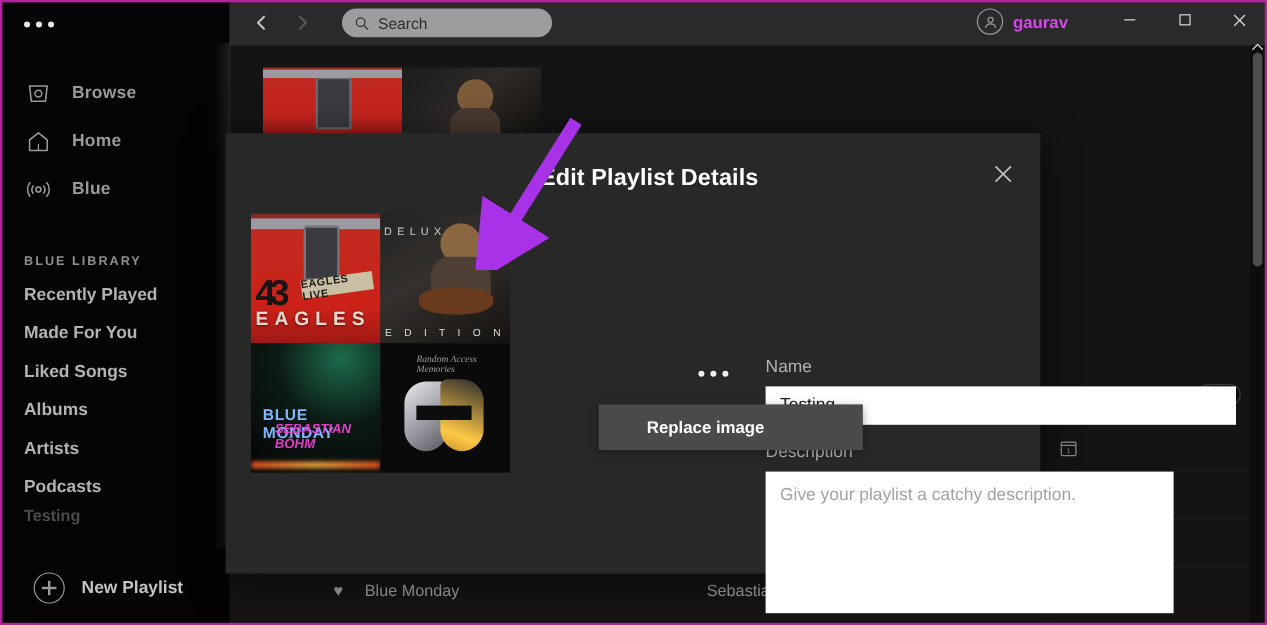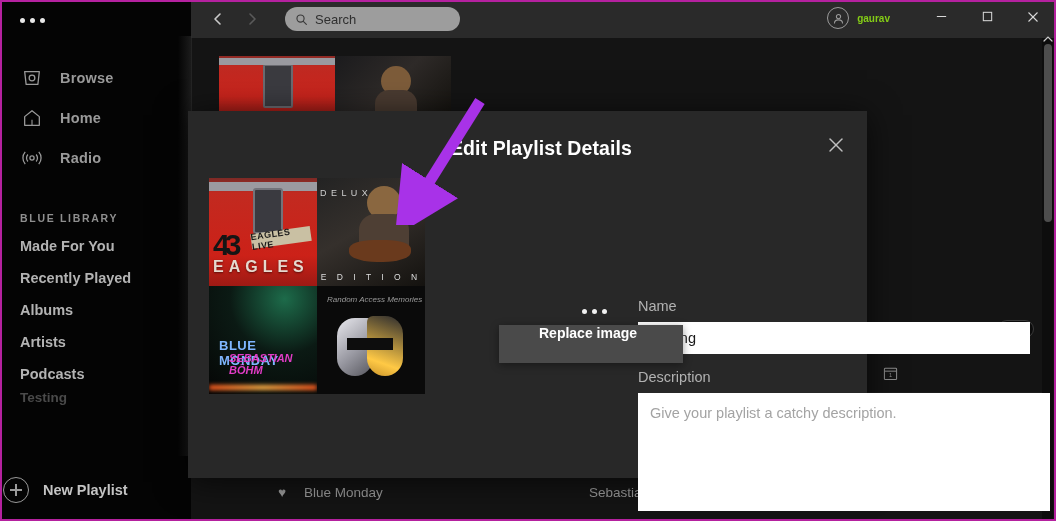--- a/index.html
+++ b/index.html
@@ -66,21 +66,21 @@
   .playlists-head { margin-top: 20px; }
   .playlist-item {
     height: 18px; display: flex; align-items: flex-start;
     padding-left: 20px; color: #4a4a4a;
     font-size: 13.5px; font-weight: 700; overflow: hidden;
     cursor: pointer;
   }
   .new-playlist {
     position: absolute; left: 0; bottom: 0;
     width: 191px; height: 62px;
-    display: flex; align-items: center; padding-left: 3px;
+    display: flex; align-items: center; padding-left: 28px;
     background: #040404; cursor: pointer;
   }
   .plus-circle {
     width: 26px; height: 26px; border-radius: 50%;
     border: 1.4px solid #9a9a9a;
     position: relative; margin-right: 14px; flex: 0 0 26px;
   }
   .plus-circle::before, .plus-circle::after {
     content: ""; position: absolute; background: #9a9a9a;
   }
@@ -127,21 +127,21 @@
 
   .user-area {
     position: absolute; right: 190px; top: 7px;
     display: flex; align-items: center; cursor: pointer;
   }
   .avatar-ico {
     width: 22px; height: 22px; border-radius: 50%;
     border: 1.3px solid #9a9a9a; margin-right: 8px;
     display: flex; align-items: center; justify-content: center;
   }
-  .user-name { color: #84cc16; font-size: 10px; font-weight: 700; }
+  .user-name { color: #d946ef; font-size: 14px; font-weight: 700; }
   .caret {
     margin-left: 28px; color: #9a9a9a; cursor: pointer;
   }
 
   
   .wincontrols {
     position: absolute; right: 0; top: 0;
     width: 138px; height: 33px;
     display: flex; align-items: center; justify-content: space-around;
     background: #2a2a2a; z-index: 60;
@@ -353,37 +353,37 @@
   .cm-daft .helmet-r {
     position: absolute; left: 50px; top: 30px; width: 36px; height: 60px;
     border-radius: 6px 18px 18px 18px;
     background: linear-gradient(200deg,#2a2a2e 0%, #ffc945 75%, #c8922a 100%);
   }
   .cm-daft .visor {
     position: absolute; left: 30px; top: 52px; width: 46px; height: 12px;
     background: #0d0d0d;
   }
   .cm-daft .sig {
-    position: absolute; left: 10px; top: 10px;
-    color: #9a9a9a; font-size: 8px; font-style: italic; line-height: 8px;
+    position: absolute; left: 30px; top: 10px;
+    color: #9a9a9a; font-size: 8px; font-style: italic; line-height: 8px; font-family: Liberation Serif, serif;
   }
 
   .cover-dots {
     position: absolute; left: 394px; top: 198px;
     display: flex; gap: 5px; z-index: 120; cursor: pointer;
   }
   .cover-dots i {
     width: 5px; height: 5px; border-radius: 50%; background: #f0f0f0;
   }
 
   .ctx-menu {
-    position: absolute; left: 311px; top: 214px;
-    width: 184px; height: 38px;
+    position: absolute; left: 311px; top: 226px;
+    width: 220px; height: 38px;
     background: #4a4a4a;
-    display: flex; 
+    display: flex; align-items: center;
     z-index: 140; cursor: pointer;
     box-shadow: 0 2px 8px rgba(0,0,0,.4);
   }
   .ctx-menu span {
     color: #ffffff; font-size: 14px; font-weight: 700;
     margin-left: 40px;
   }
 
   .field-label {
     position: absolute; color: #b2b2b2;
@@ -395,21 +395,21 @@
   .name-input {
     position: absolute; left: 450px; top: 211px;
     width: 392px; height: 32px;
     background: #ffffff; border: none; outline: none;
     font-family: "Liberation Sans", sans-serif;
     font-size: 14.5px; color: #1a1a1a;
     padding: 0 12px;
   }
   .desc-input {
     position: absolute; left: 450px; top: 282px;
-    width: 412px; height: 118px;
+    width: 340px; height: 118px;
     background: #ffffff; border: none; outline: none; resize: none;
     font-family: "Liberation Sans", sans-serif;
     font-size: 14.5px; color: #1a1a1a;
     padding: 12px 12px;
   }
   .desc-input::placeholder { color: #a3a3a3; }
   .name-input::placeholder { color: #a3a3a3; }
 
   
   .annot-arrow {
@@ -541,31 +541,34 @@
         </span>
         <span>Home</span>
       </div>
       <div class="nav-item">
         <span class="ico">
           <svg width="22" height="22" viewBox="0 0 24 24" fill="none" stroke="#9a9a9a" stroke-width="1.4">
               <circle cx="12" cy="12" r="2.3"></circle>
               <path d="M7.5 8.2a6.2 6.2 0 0 0 0 7.6M16.5 8.2a6.2 6.2 0 0 1 0 7.6M4.6 5.4a10 10 0 0 0 0 13.2M19.4 5.4a10 10 0 0 1 0 13.2"></path>
             </svg>
         </span>
-        <span>Radio</span>
+        <span>Blue</span>
       </div>
     </div>
 
     <div style="position:absolute; top:190px; left:0; width:100%;">
       <div class="section-head">BLUE LIBRARY</div>
+      <div class="lib-item">
+          <span>Recently Played</span>
+        </div>
       <div class="lib-item">
           <span>Made For You</span>
         </div>
       <div class="lib-item">
-          <span>Recently Played</span>
+          <span>Liked Songs</span>
         </div>
       <div class="lib-item">
           <span>Albums</span>
         </div>
       <div class="lib-item">
           <span>Artists</span>
         </div>
       <div class="lib-item">
           <span>Podcasts</span>
         </div>

